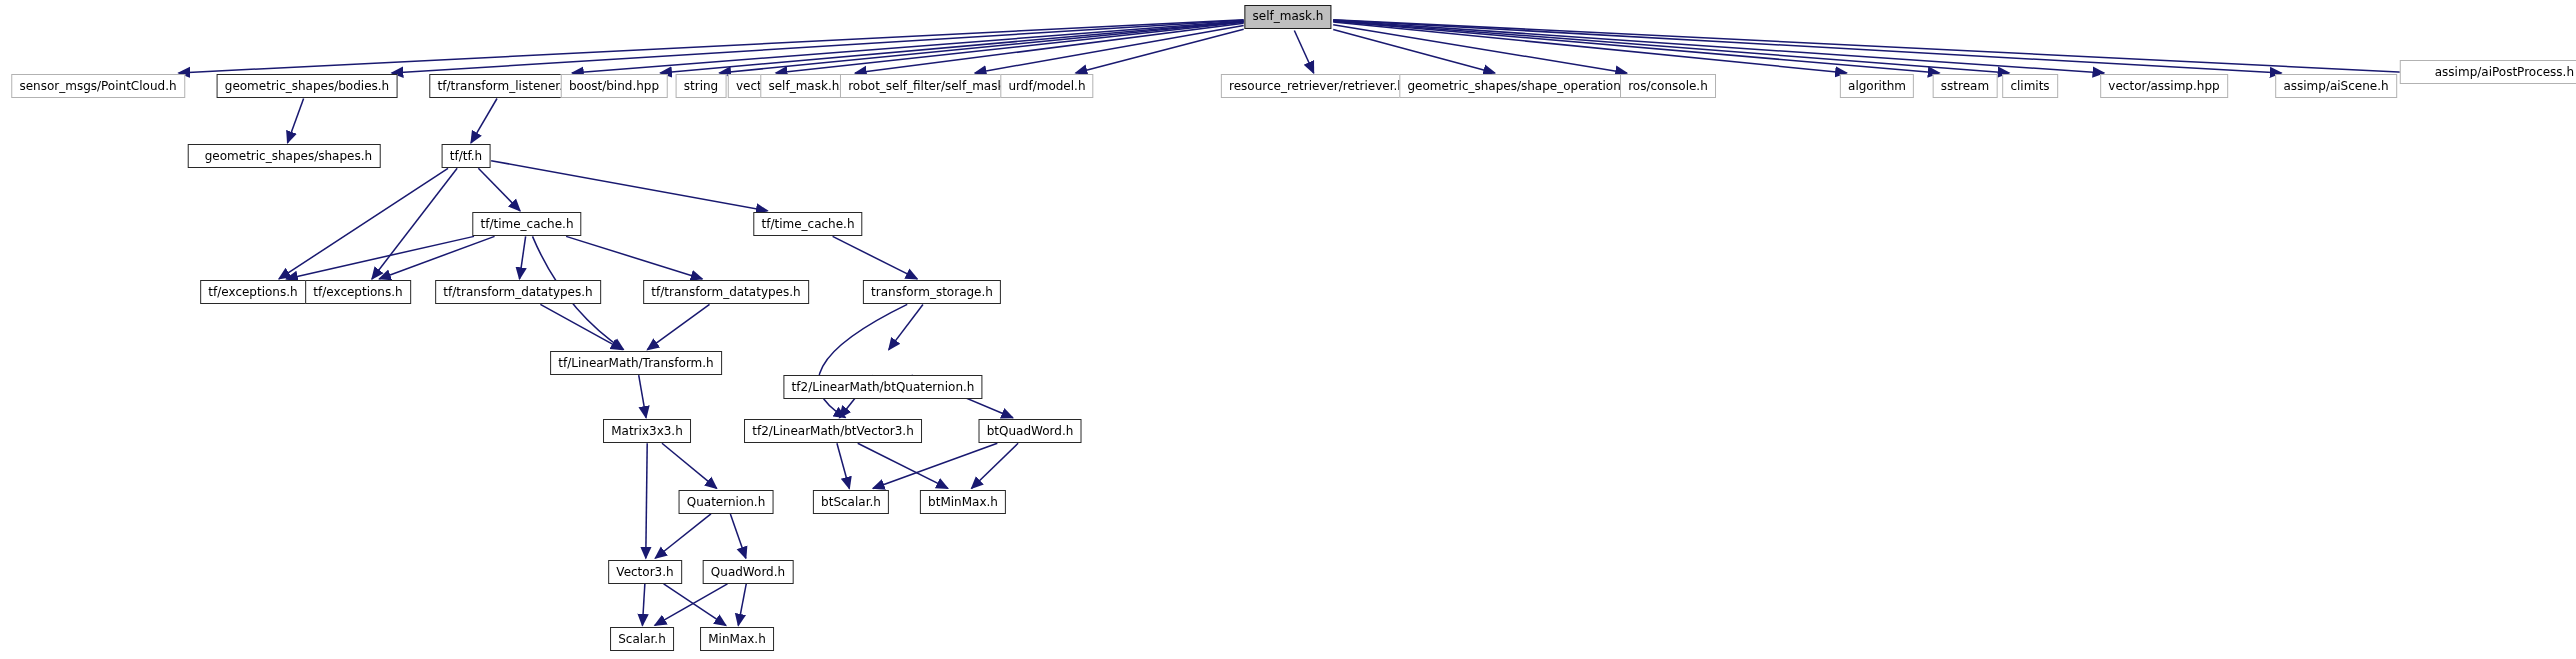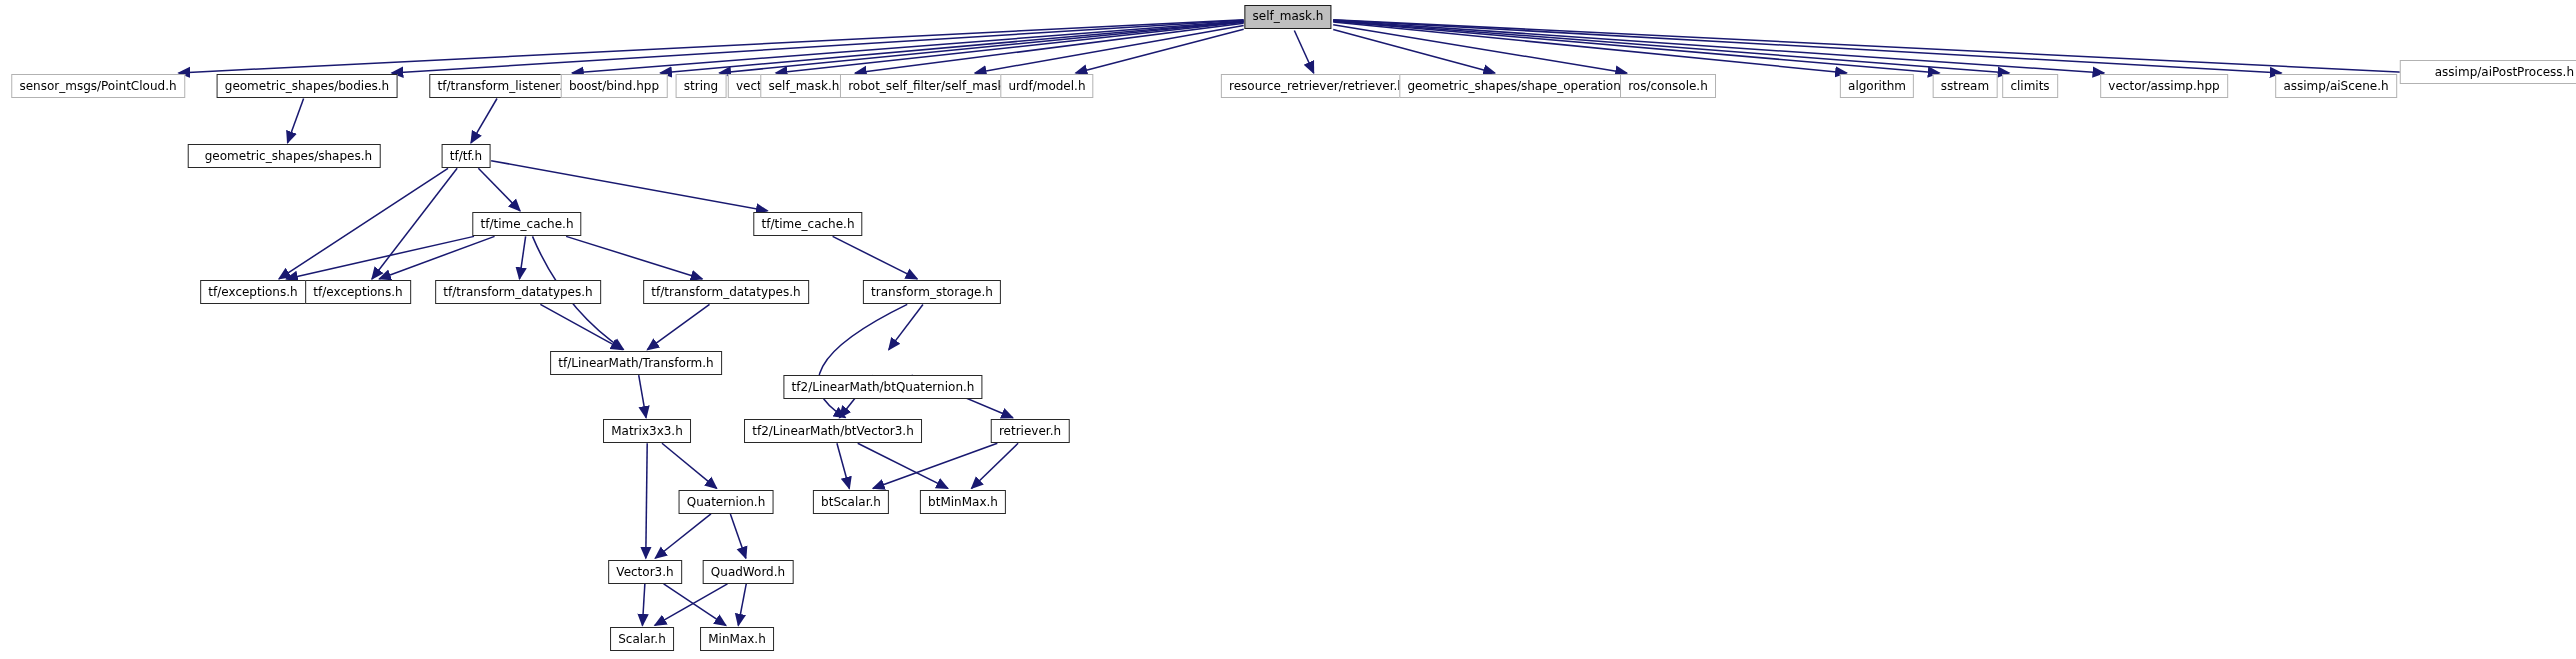--- a/index.html
+++ b/index.html
@@ -126,21 +126,21 @@
     <div class="gnode internal" style="left: 808px; top: 212px;"><span>tf/time_cache.h</span></div>
     <div class="gnode internal" style="left: 253px; top: 280px;"><span>tf/exceptions.h</span></div>
     <div class="gnode internal" style="left: 358px; top: 280px;"><span>tf/exceptions.h</span></div>
     <div class="gnode internal" style="left: 518px; top: 280px;"><span>tf/transform_datatypes.h</span></div>
     <div class="gnode internal" style="left: 726px; top: 280px;"><span>tf/transform_datatypes.h</span></div>
     <div class="gnode internal" style="left: 932px; top: 280px;"><span>transform_storage.h</span></div>
     <div class="gnode internal" style="left: 636px; top: 351px;"><span>tf/LinearMath/Transform.h</span></div>
     <div class="gnode internal" style="left: 883px; top: 351px; margin-top: 24px;"><span>tf2/LinearMath/btQuaternion.h</span></div>
     <div class="gnode internal" style="left: 647px; top: 419px;"><span>Matrix3x3.h</span></div>
     <div class="gnode internal" style="left: 833px; top: 419px;"><span>tf2/LinearMath/btVector3.h</span></div>
-    <div class="gnode internal" style="left: 1030px; top: 419px;"><span>retriever.h</span></div>
+    <div class="gnode internal" style="left: 1030px; top: 419px;"><span>btQuadWord.h</span></div>
     <div class="gnode internal" style="left: 726px; top: 490px;"><span>Quaternion.h</span></div>
     <div class="gnode internal" style="left: 851px; top: 490px;"><span>btScalar.h</span></div>
     <div class="gnode internal" style="left: 963px; top: 490px;"><span>btMinMax.h</span></div>
     <div class="gnode internal" style="left: 645px; top: 560px;"><span>Vector3.h</span></div>
     <div class="gnode internal" style="left: 748px; top: 560px;"><span>QuadWord.h</span></div>
     <div class="gnode internal" style="left: 642px; top: 627px;"><span>Scalar.h</span></div>
     <div class="gnode internal" style="left: 737px; top: 627px;"><span>MinMax.h</span></div>
   </div>
 
 

